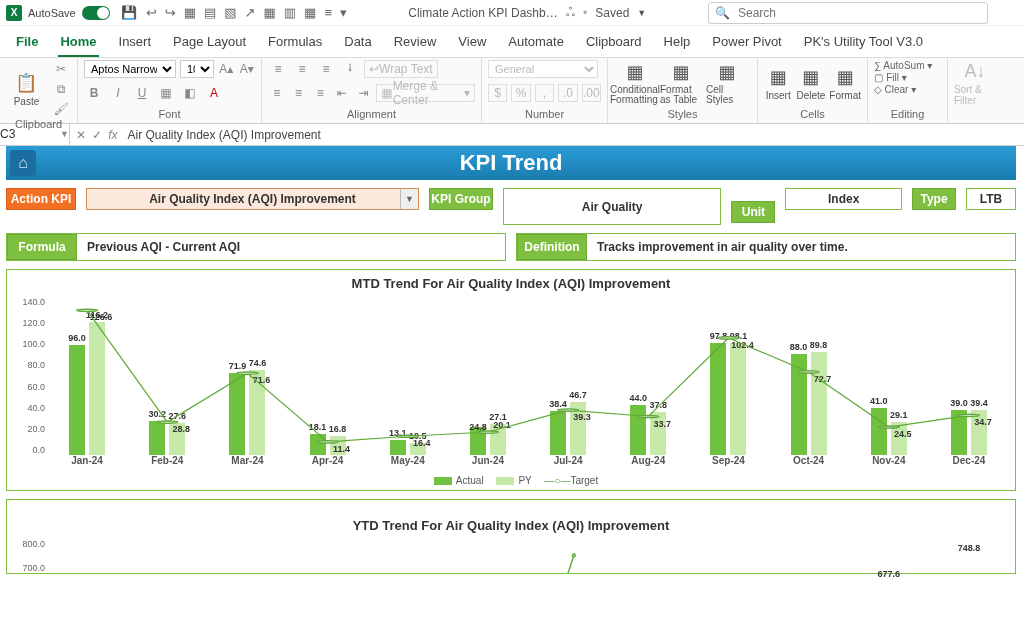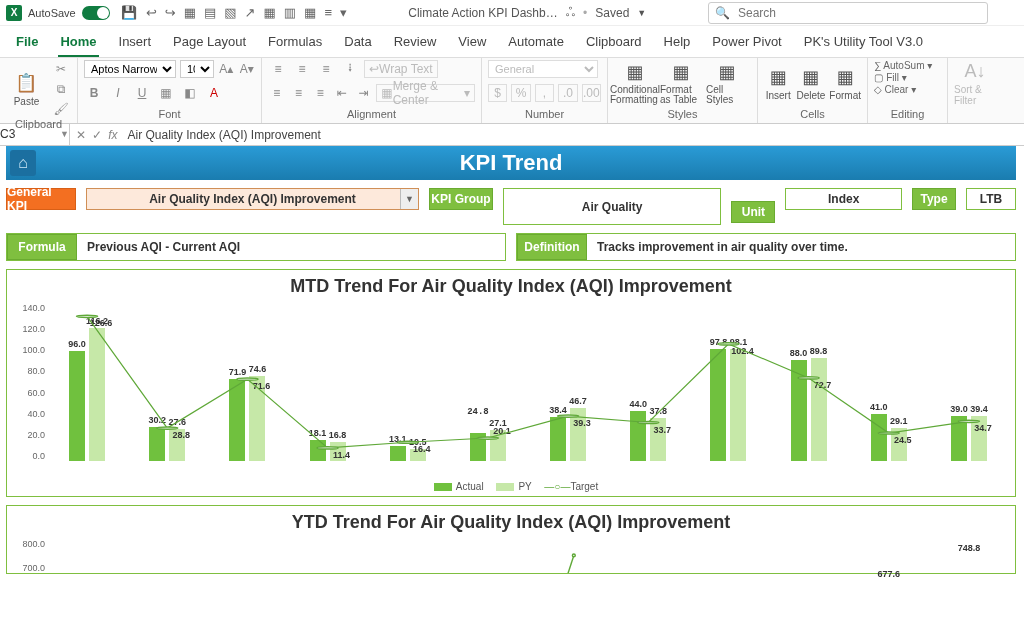--- a/index.html
+++ b/index.html
@@ -51,38 +51,38 @@
   .valbox { border:1px solid #7fbf3f; background:#fff; font-size:12px; display:flex; align-items:center; justify-content:center; flex:1; position:relative;}
   .valbox.pink{ background:#fde9db; border-color:#d08f56;}
   .dd { position:absolute; right:0; top:0; bottom:0; width:18px; border-left:1px solid #bbb; display:flex; align-items:center; justify-content:center; color:#666; background:#eee; font-size:9px;}
   .row2 { display:flex; gap:10px; margin-bottom:8px;}
   .panel { border:1px solid #7fbf3f; flex:1; display:flex; }
   .panel .tag{ width:70px;}
   .panel .pval{ flex:1; padding:6px 10px; font-size:12px; font-weight:600; display:flex; align-items:center;}
 
   
   .chartwrap { border:1px solid #7fbf3f; padding:4px 6px 2px 6px; margin-bottom:8px;}
-  .ctitle { text-align:center; font-weight:700; font-size:18px; color:#333; margin:2px 0 4px 0;}
+  .ctitle { text-align:center; font-weight:700; font-size:13px; color:#333; margin:2px 0 4px 0;}
   .plot { position:relative; height:178px; display:flex; }
   .yaxis { width:34px; display:flex; flex-direction:column; justify-content:space-between; font-size:9px; color:#666; padding:2px 2px 18px 0; text-align:right;}
   .area { flex:1; position:relative; padding-bottom:18px;}
   .cats { position:absolute; left:0; right:0; bottom:0; height:18px; display:flex;}
   .cat { flex:1; text-align:center; font-size:10px; color:#555; font-weight:600;}
   .bars { position:absolute; left:0; right:0; top:0; bottom:18px; display:flex;}
   .cg { flex:1; position:relative; }
   .bar { position:absolute; bottom:0; width:16px; }
   .b1 { background:#70c13e; left:calc(50% - 18px);}
   .b2 { background:#c6e8a8; left:calc(50% + 2px);}
   .lbl { position:absolute; font-size:9px; font-weight:700; color:#333; transform:translateX(-50%); white-space:nowrap;}
   svg.line { position:absolute; left:0; right:0; top:0; bottom:18px; width:100%; height:calc(100% - 18px); }
   .tpt { fill:#fff; stroke:#5fa838; stroke-width:1.5;}
   .legend { text-align:center; font-size:10px; padding:2px 0; color:#555;}
   .legend .sw { display:inline-block; width:18px; height:8px; vertical-align:middle; margin:0 4px 0 10px;}
 
-  .chartwrap2 { border:1px solid #7fbf3f; padding:4px 6px 0 6px;}
+  .chartwrap2 { border:1px solid #7fbf3f; padding:16px 6px 0 6px;}
   .plot2 { display:flex; height:36px; }
   .plot2 .yaxis{ padding-bottom:0; }
   .area2 { flex:1; position:relative; }
 </style>
 </head>
 <body>
 
 <div class="titlebar">
   <div class="xl">X</div>
   <span class="auto">AutoSave</span>
@@ -262,21 +262,21 @@
   <div class="fval">Air Quality Index (AQI) Improvement</div>
 </div>
 
 <div class="dash">
   <div class="hdr">
     <div class="home">⌂</div>
     <span>KPI Trend</span>
   </div>
 
   <div class="row1">
-    <div class="tag orange" style="width:70px;height:22px;">General KPI</div>
+    <div class="tag orange" style="width:70px;height:22px;">Action KPI</div>
     <div class="valbox pink" style="flex:2.6;height:22px;">
       <span style="font-weight:600;">Air Quality Index (AQI) Improvement</span>
       <div class="dd">▼</div>
     </div>
     <div class="tag" style="width:64px;height:22px;">KPI Group</div>
     <div class="valbox" style="flex:1.7;height:37px;font-weight:600;">Air Quality</div>
     <div class="tag" style="width:44px;height:22px;margin-top:13px;">Unit</div>
     <div class="valbox" style="flex:0.9;height:22px;font-weight:600;">Index</div>
     <div class="tag" style="width:44px;height:22px;">Type</div>
     <div class="valbox" style="width:50px;flex:none;height:22px;font-weight:700;">LTB</div>
@@ -339,21 +339,21 @@
             <div class="cg">
               <div class="bar b1" style="height: 14.9714px;"></div>
               <div class="bar b2" style="height: 12px;"></div>
               <div class="lbl" style="left: calc(50% - 10px); bottom: 16.9714px;">13.1</div>
               <div class="lbl" style="left: calc(50% + 10px); bottom: 14px;">10.5</div>
               <div class="lbl" style="left: calc(50% + 14px); bottom: 6.74286px;">16.4</div>
             </div>
             <div class="cg">
               <div class="bar b1" style="height: 28.3429px;"></div>
               <div class="bar b2" style="height: 30.9714px;"></div>
-              <div class="lbl" style="left: calc(50% - 10px); bottom: 44px; font-family: Liberation Mono, monospace;">24.8</div>
+              <div class="lbl" style="left: calc(50% - 10px); bottom: 23px;">24.8</div>
               <div class="lbl" style="left: calc(50% + 10px); bottom: 32.9714px;">27.1</div>
               <div class="lbl" style="left: calc(50% + 14px); bottom: 25px;">20.1</div>
             </div>
             <div class="cg">
               <div class="bar b1" style="height: 43.8857px;"></div>
               <div class="bar b2" style="height: 53.3714px;"></div>
               <div class="lbl" style="left: calc(50% - 10px); bottom: 45.8857px;">38.4</div>
               <div class="lbl" style="left: calc(50% + 10px); bottom: 55.3714px;">46.7</div>
               <div class="lbl" style="left: calc(50% + 14px); bottom: 32.9143px;">39.3</div>
             </div>
@@ -401,20 +401,34 @@
             <circle cx="29.166666666666668" cy="146.97142857142856" r="1.1" class="tpt" vector-effect="non-scaling-stroke"></circle>
             <circle cx="37.5" cy="141.25714285714287" r="1.1" class="tpt" vector-effect="non-scaling-stroke"></circle>
             <circle cx="45.83333333333333" cy="137.02857142857144" r="1.1" class="tpt" vector-effect="non-scaling-stroke"></circle>
             <circle cx="54.166666666666664" cy="115.08571428571429" r="1.1" class="tpt" vector-effect="non-scaling-stroke"></circle>
             <circle cx="62.5" cy="121.48571428571428" r="1.1" class="tpt" vector-effect="non-scaling-stroke"></circle>
             <circle cx="70.83333333333334" cy="42.971428571428575" r="1.1" class="tpt" vector-effect="non-scaling-stroke"></circle>
             <circle cx="79.16666666666666" cy="76.91428571428571" r="1.1" class="tpt" vector-effect="non-scaling-stroke"></circle>
             <circle cx="87.5" cy="132" r="1.1" class="tpt" vector-effect="non-scaling-stroke"></circle>
             <circle cx="95.83333333333334" cy="120.34285714285714" r="1.1" class="tpt" vector-effect="non-scaling-stroke"></circle>
           </svg>
+        <div class="cats" id="cats1">
+            <div class="cat">Jan-24</div>
+            <div class="cat">Feb-24</div>
+            <div class="cat">Mar-24</div>
+            <div class="cat">Apr-24</div>
+            <div class="cat">May-24</div>
+            <div class="cat">Jun-24</div>
+            <div class="cat">Jul-24</div>
+            <div class="cat">Aug-24</div>
+            <div class="cat">Sep-24</div>
+            <div class="cat">Oct-24</div>
+            <div class="cat">Nov-24</div>
+            <div class="cat">Dec-24</div>
+          </div>
       </div>
     </div>
     <div class="legend">
       <span class="sw" style="background:#70c13e;"></span><span>Actual</span>
       <span class="sw" style="background:#c6e8a8;"></span><span>PY</span>
       <span style="margin-left:10px;color:#5fa838;">—○—</span><span>Target</span>
     </div>
   </div>
 
   <div class="chartwrap2">

